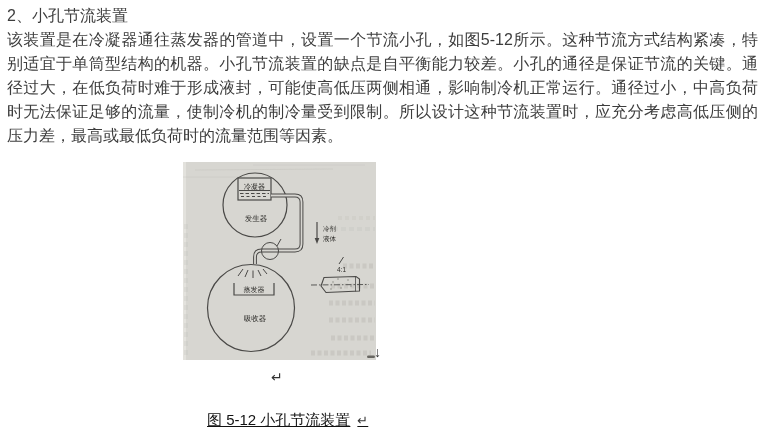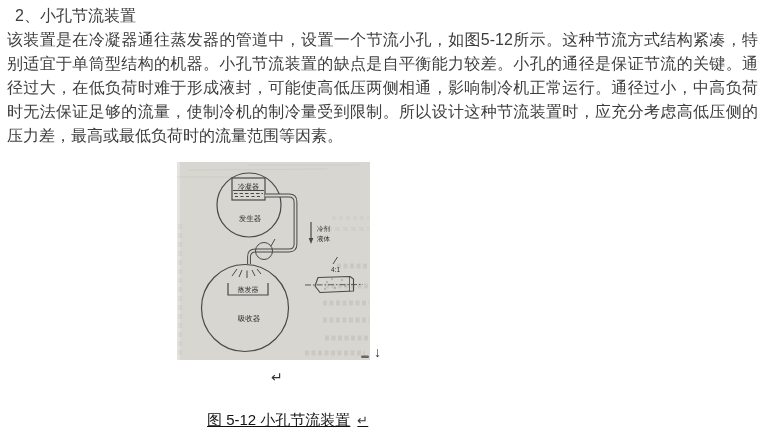--- a/index.html
+++ b/index.html
@@ -4,24 +4,24 @@
 <style>
   html,body{margin:0;padding:0;}
   body{
     width:764px;height:442px;overflow:hidden;background:#ffffff;position:relative;
     font-family:"Liberation Sans","DejaVu Sans",sans-serif;
   }
   .text-block{
     position:absolute;left:0;top:4px;width:764px;padding:0 6px 0 7px;box-sizing:border-box;
     font-size:16px;line-height:24px;color:#3d3d3d;letter-spacing:0;
   }
-  .heading{white-space:nowrap;margin-left:8px;}
+  .heading{white-space:nowrap;}
   .para{text-align:justify;}
   .figure-scan{
-    position:absolute;left:177px;top:162px;width:193px;height:198px;
+    position:absolute;left:183px;top:162px;width:193px;height:198px;
   }
   .mark{
     position:absolute;color:#333;font-size:14px;line-height:14px;
   }
   .mark-linebreak{left:374px;top:345px;}
   .mark-para{left:271px;top:370px;}
   .caption-row{
     position:absolute;left:207px;top:410px;font-size:15px;line-height:19px;color:#121212;
     white-space:nowrap;
     text-decoration:underline;

